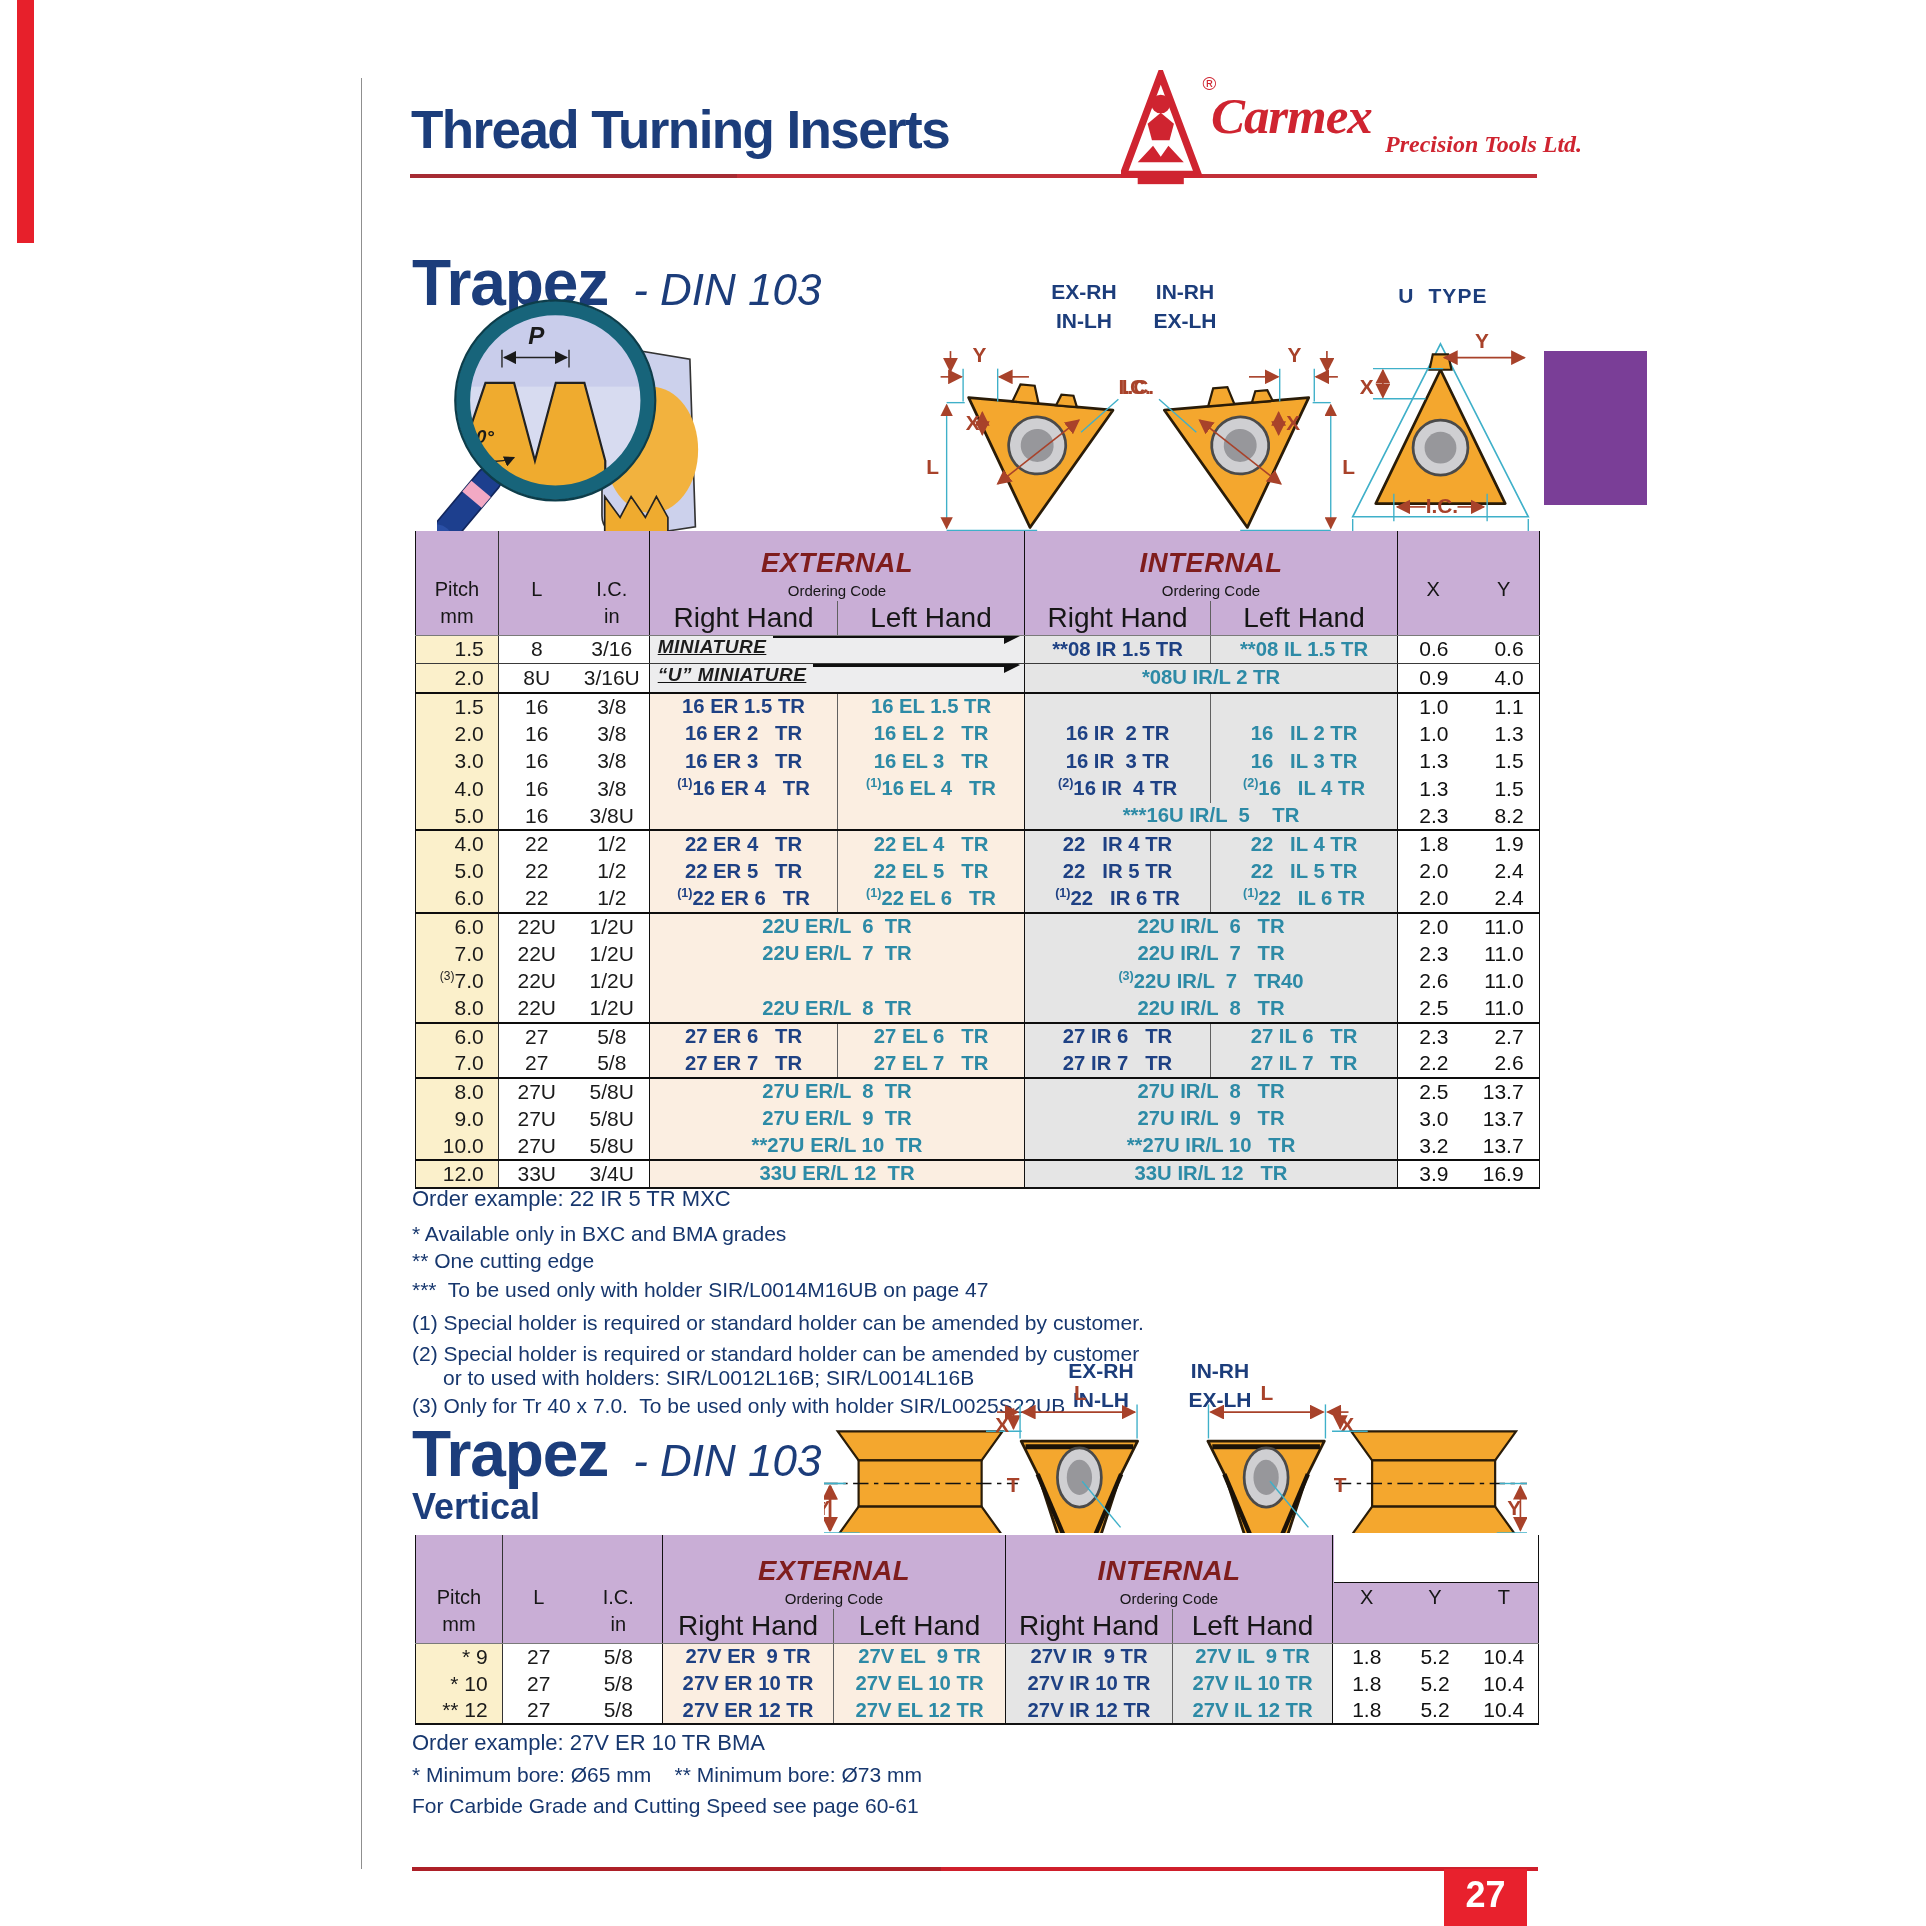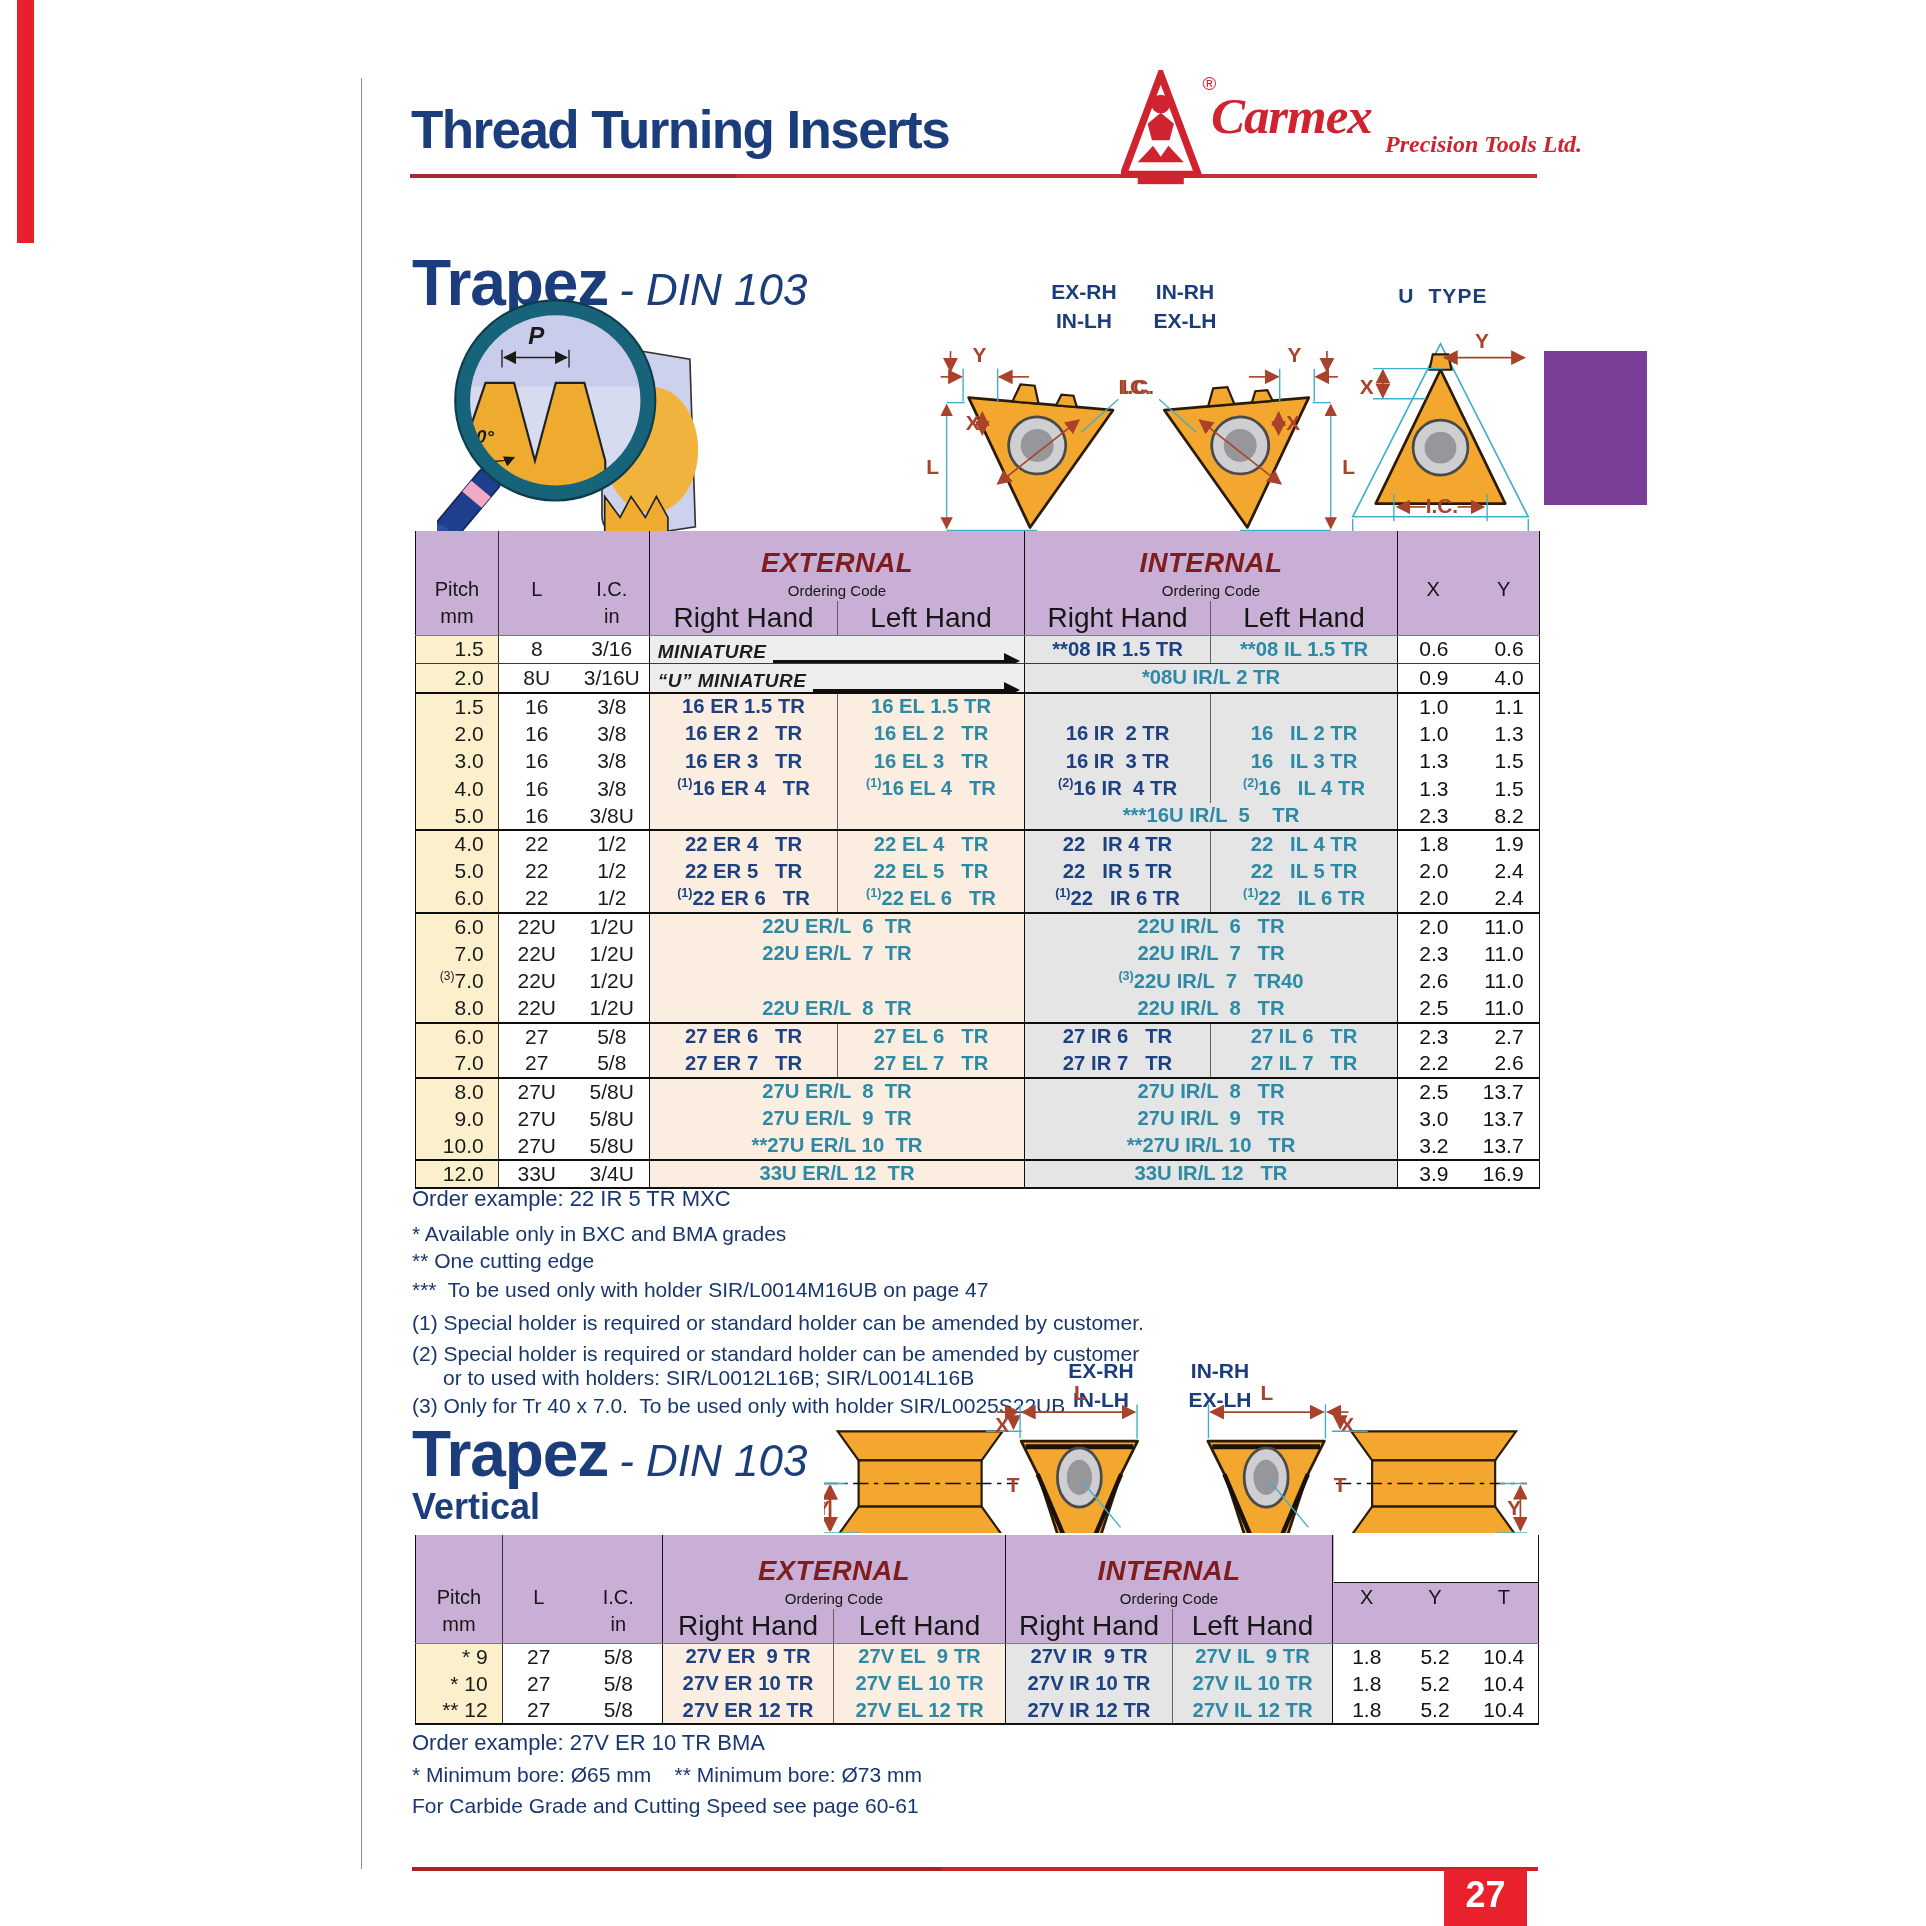--- a/index.html
+++ b/index.html
@@ -14,21 +14,21 @@
   .title-rule{left:410px;top:174px;width:1127px;height:3.8px;
               background:linear-gradient(to right,#a62b33 0 29%,#c23039 29% 100%);}
   .brand-name{left:1211px;top:87px;font-family:"Liberation Serif",serif;font-style:italic;font-weight:700;
               font-size:51px;color:#cf2430;letter-spacing:-1.1px;}
   .brand-suffix{left:1385px;top:131px;font-family:"Liberation Serif",serif;font-style:italic;font-weight:700;
               font-size:24px;color:#cf2430;}
 
   
   .sect-title{left:412px;color:#1c3d7b;white-space:nowrap;}
   .sect-title .tz{font-size:64px;font-weight:700;letter-spacing:-1.1px;}
-  .sect-title .din{font-size:44px;font-style:italic;margin-left:11px;}
+  .sect-title .din{font-size:44px;font-style:italic;margin-left:25px;}
   .vertical-label{left:412px;top:1486px;font-size:36px;font-weight:700;color:#1c3d7b;}
 
   .dlabel{position:absolute;text-align:center;font-weight:700;font-size:21px;color:#1c3d7b;line-height:28.6px;white-space:pre;}
 
   
   table.t{border-collapse:collapse;table-layout:fixed;position:absolute;background:#fff;
           border-left:1.6px solid #111;border-right:1.6px solid #111;border-bottom:2.2px solid #111;}
   .t th,.t td{padding:0;overflow:hidden;}
   .t1{left:415px;top:531px;width:1123px;}
   .t2{left:415px;top:1535px;width:1123px;}
@@ -62,21 +62,21 @@
   td.c-y{background:#fff;text-align:right;padding-right:15.4px;font-size:21px;}
   td.c-t{background:#fff;text-align:center;font-size:21px;}
   .t2 td.c-x,.t2 td.c-y{text-align:center;padding-right:0;}
   tr.end-thin td{border-bottom:1.6px solid #3a3a3a;}
   tr.end-thick td{border-bottom:2.7px solid #0d0d0d;}
 
   .code{font-weight:700;font-size:20.3px;white-space:pre;}
   .navy{color:#1e4184;} .teal{color:#2d8aa6;}
   sup{font-size:12.6px;vertical-align:super;line-height:0;}
   sup.psup{font-size:12px;color:#222;}
-  .arrwrap{display:flex;align-items:flex-end;height:27.5px;padding:0 3.3px 0 7.7px;}
+  .arrwrap{display:flex;align-items:flex-start;height:27.5px;padding:0 3.3px 0 7.7px;text-decoration:underline;}
   .mini{font-style:italic;font-weight:600;font-size:19px;color:#1d1d1d;white-space:pre;letter-spacing:0.5px;}
   .arr{flex:1;height:2.7px;background:#0f0f0f;margin-left:6.6px;margin-right:16.5px;position:relative;}
   .arr::after{content:"";position:absolute;right:-15.4px;top:-7.1px;
               border-left:16.5px solid #0f0f0f;border-top:8.2px solid transparent;border-bottom:8.2px solid transparent;}
   .t2-notch{left:1334px;top:1535px;width:204px;height:47px;background:#fff;border-bottom:1.1px solid #111;}
 
   
   .note{position:absolute;left:412px;font-size:21px;color:#17376e;white-space:pre;}
   .note-example{font-size:22px;}
 

